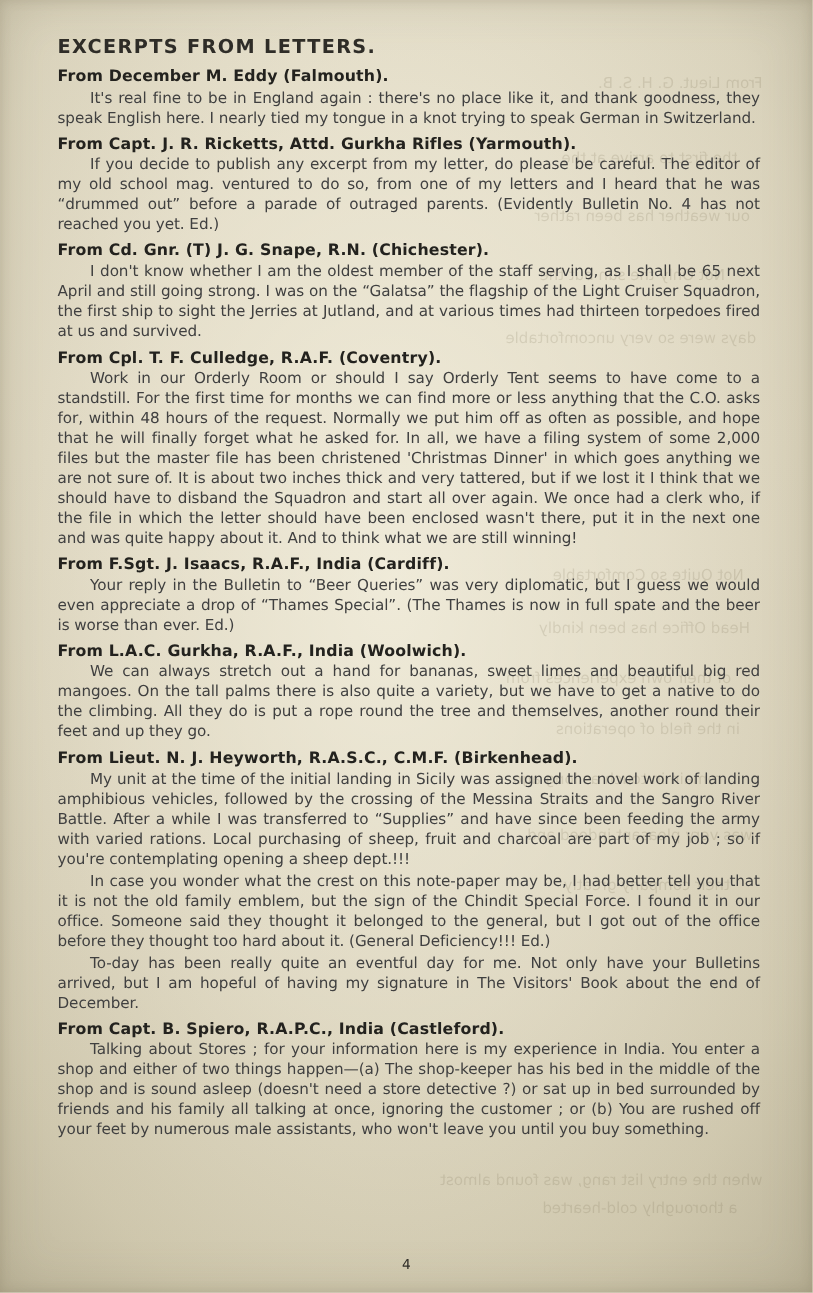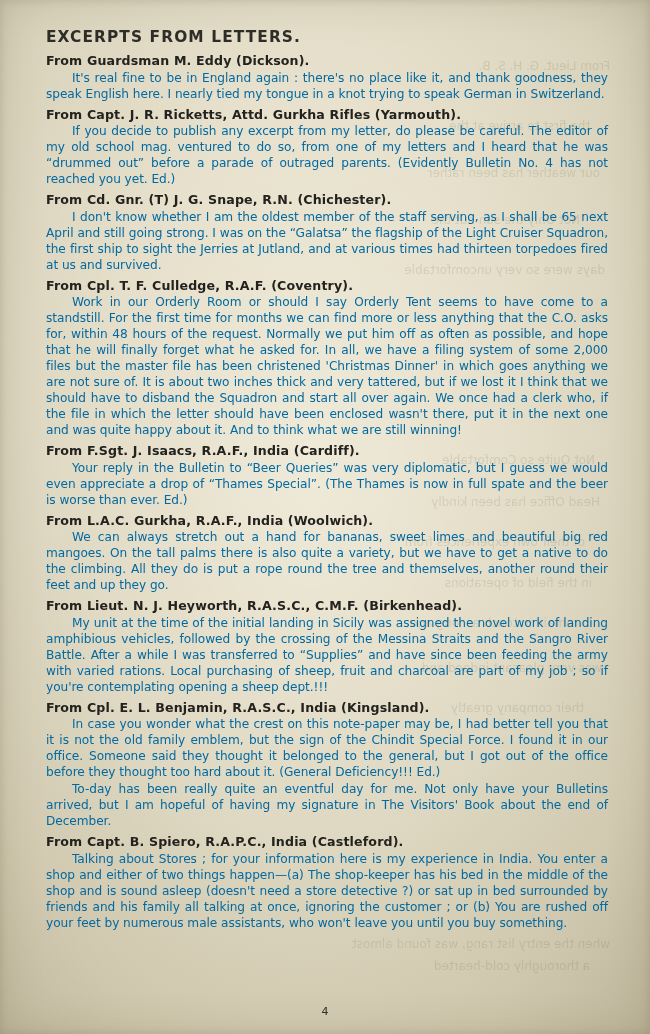--- a/index.html
+++ b/index.html
@@ -55,21 +55,21 @@
     letter-spacing: 0.15px;
     line-height: 1.32;
     margin-top: 4px;
   }
   .para {
     font-size: 12.15px;
     line-height: 1.315;
     text-align: justify;
     text-indent: 26px;
     margin: 1px 0 0 0;
-    color: #0369a1;
+    color: #404040;
     letter-spacing: -0.05px;
   }
   .page-number {
     position: absolute;
     left: 0;
     right: 0;
     bottom: 16px;
     text-align: center;
     font-size: 11px;
     color: #2f2d28;
@@ -108,21 +108,21 @@
   <div style="left:66px; top:700px;">their company greatly</div>
   <div style="left:40px; top:936px;">when the entry list rang, was found almost</div>
   <div style="left:60px; top:958px;">a thoroughly cold-hearted</div>
 </div>
 
 <div class="content">
 
   <h1 class="doc-title">EXCERPTS FROM LETTERS.</h1>
 
   <div class="entry">
-    <div class="entry-head">From Guardsman M. Eddy (Dickson).</div>
+    <div class="entry-head">From December M. Eddy (Falmouth).</div>
     <p class="para">It's real fine to be in England again : there's no place like it, and thank goodness, they speak English here.  I nearly tied my tongue in a knot trying to speak German in Switzerland.</p>
   </div>
 
   <div class="entry">
     <div class="entry-head">From Capt. J. R. Ricketts, Attd. Gurkha Rifles (Yarmouth).</div>
     <p class="para">If you decide to publish any excerpt from my letter, do please be careful.  The editor of my old school mag. ventured to do so, from one of my letters and I heard that he was “drummed out” before a parade of outraged parents.  (Evidently Bulletin No. 4 has not reached you yet.  Ed.)</p>
   </div>
 
   <div class="entry">
     <div class="entry-head">From Cd. Gnr. (T) J. G. Snape, R.N. (Chichester).</div>
@@ -146,21 +146,20 @@
 
   <div class="entry">
   </div>
 
   <div class="entry">
     <div class="entry-head">From Lieut. N. J. Heyworth, R.A.S.C., C.M.F. (Birkenhead).</div>
     <p class="para">My unit at the time of the initial landing in Sicily was assigned the novel work of landing amphibious vehicles, followed by the crossing of the Messina Straits and the Sangro River Battle.  After a while I was transferred to “Supplies” and have since been feeding the army with varied rations.  Local purchasing of sheep, fruit and charcoal are part of my job ; so if you're contemplating opening a sheep dept.!!!</p>
   </div>
 
   <div class="entry">
-    <div class="entry-head">From Cpl. E. L. Benjamin, R.A.S.C., India (Kingsland).</div>
     <p class="para">In case you wonder what the crest on this note-paper may be, I had better tell you that it is not the old family emblem, but the sign of the Chindit Special Force.  I found it in our office.  Someone said they thought it belonged to the general, but I got out of the office before they thought too hard about it.  (General Deficiency!!! Ed.)</p>
     <p class="para">To-day has been really quite an eventful day for me.  Not only have your Bulletins arrived, but I am hopeful of having my signature in The Visitors' Book about the end of December.</p>
   </div>
 
   <div class="entry">
     <div class="entry-head">From Capt. B. Spiero, R.A.P.C., India (Castleford).</div>
     <p class="para">Talking about Stores ;  for your information here is my experience in India.  You enter a shop and either of two things happen—(a) The shop-keeper has his bed in the middle of the shop and is sound asleep (doesn't need a store detective ?) or sat up in bed surrounded by friends and his family all talking at once, ignoring the customer ;  or (b) You are rushed off your feet by numerous male assistants, who won't leave you until you buy something.</p>
   </div>
 
 </div>

